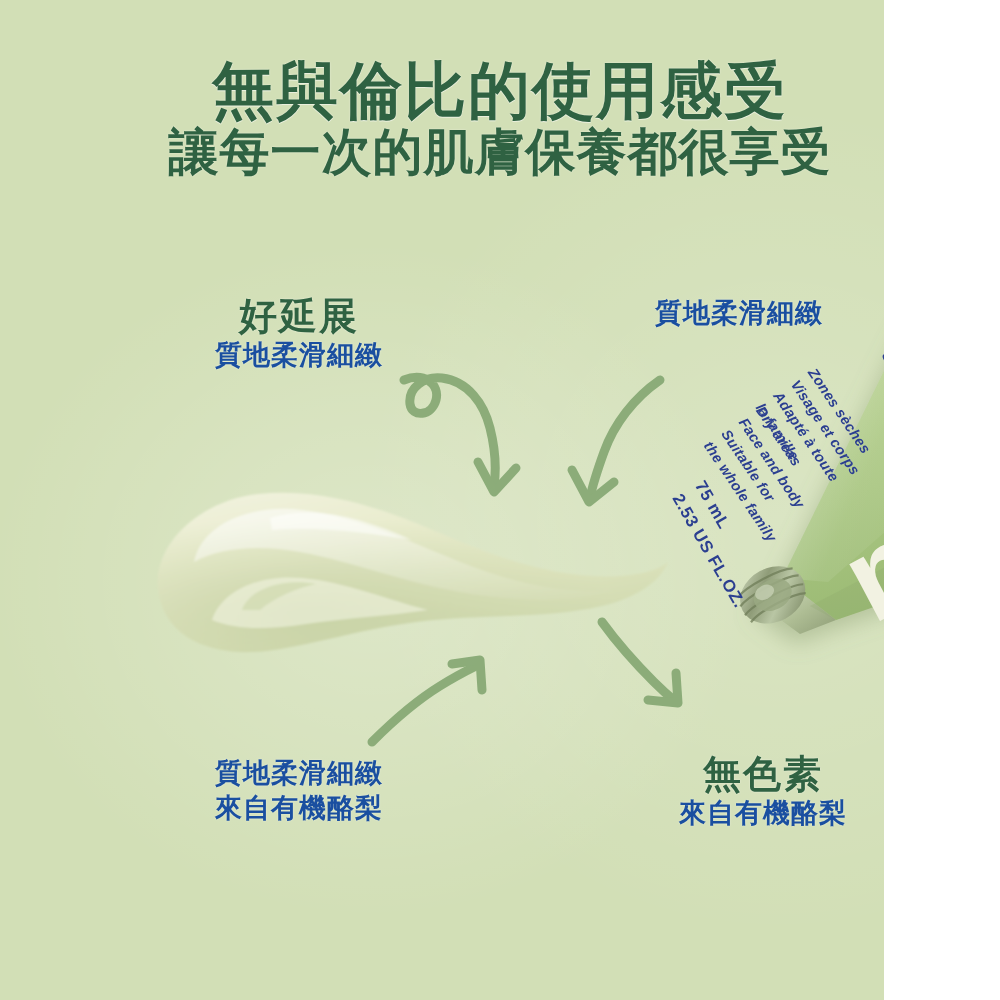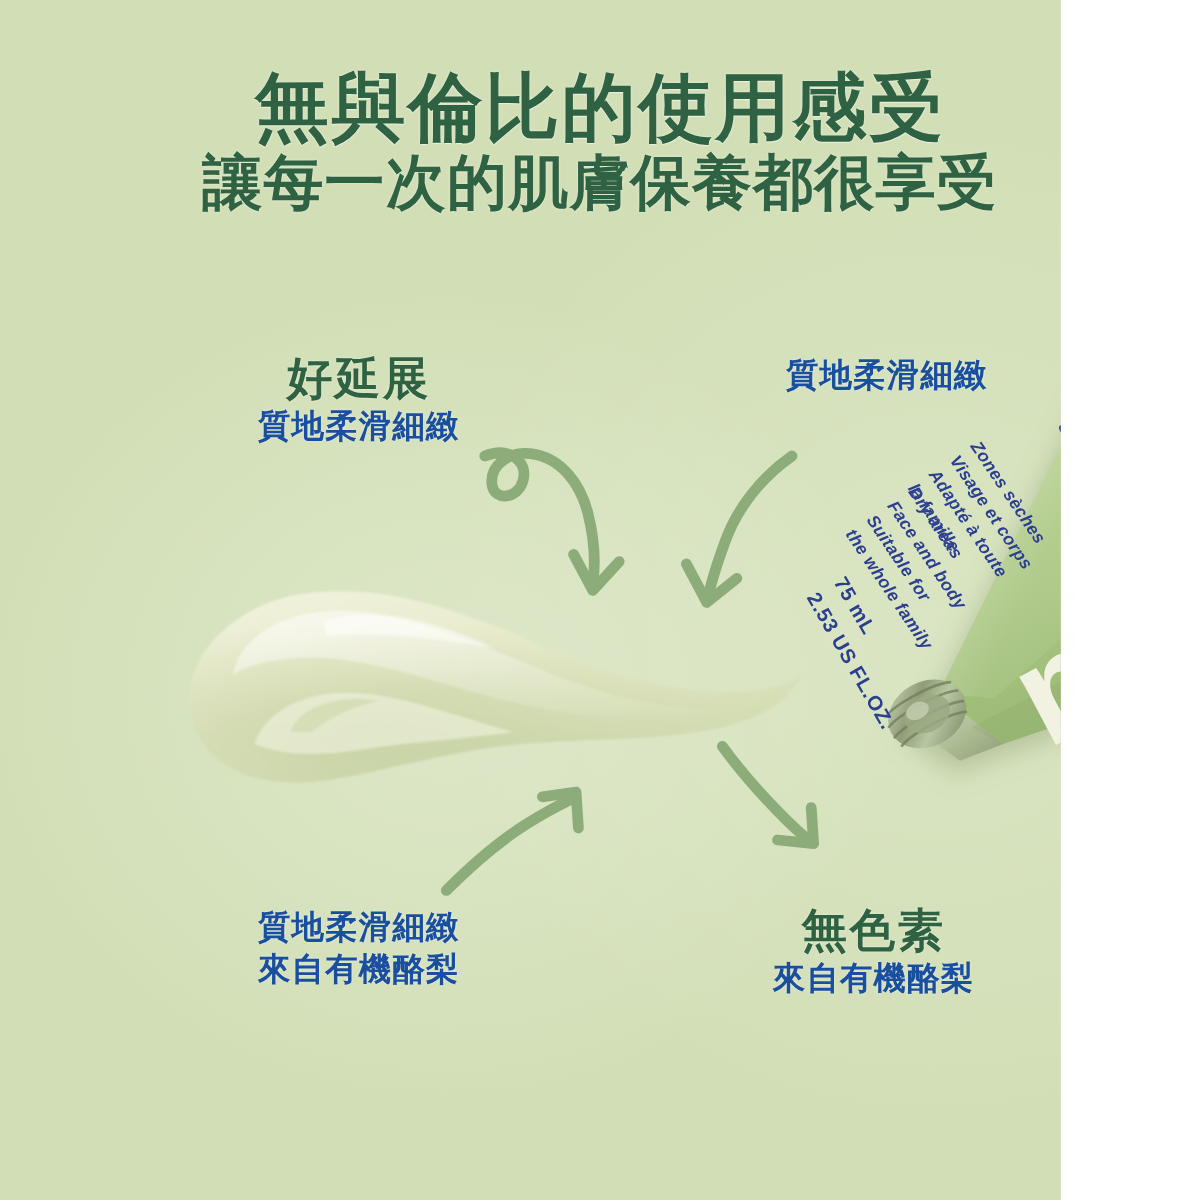--- a/index.html
+++ b/index.html
@@ -73,21 +73,21 @@
     color: #1a4fa0;
     letter-spacing: 1px;
     line-height: 1.30;
     text-shadow: 0 0 2px rgba(255,255,255,0.5);
   }
   .feature-sub .line { display: block; }
 
   #feature-spreadability { top: 296px; left: 134px; }
   #feature-absorption    { top: 296px; left: 574px; }
   #feature-fragrance     { top: 756px; left: 134px; }
-  #feature-colorant      { top: 756px; left: 563px; }
+  #feature-colorant      { top: 756px; left: 598px; font-family: Liberation Mono, monospace; }
 
   
   .arrow-layer {
     position: absolute;
     inset: 0;
     pointer-events: none;
   }
 
   
   #cream-swoosh {

